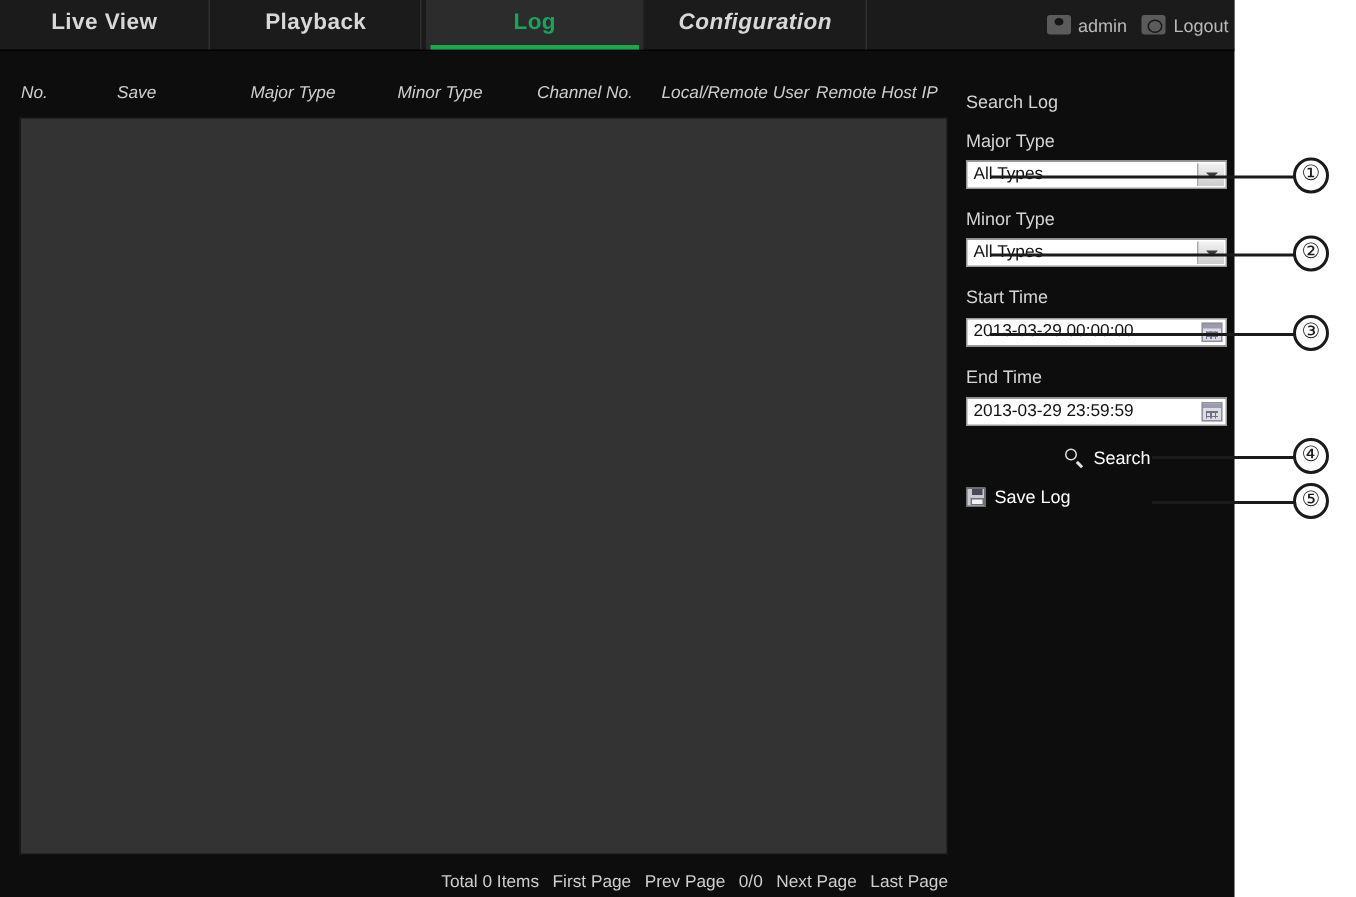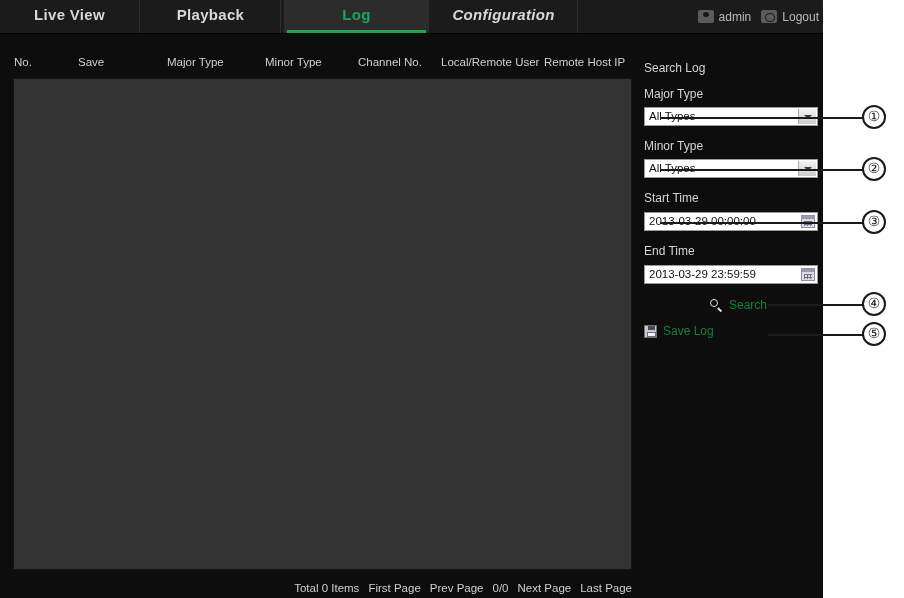--- a/index.html
+++ b/index.html
@@ -120,20 +120,21 @@
     top: 56px;
     width: 823px;
     height: 22px;
     color: #cfcfcf;
     font-size: 11.5px;
   }
   .colhead {
     position: absolute;
     top: 0;
     white-space: nowrap;
+    font-style: italic;
   }
 
   
   #tablearea {
     position: absolute;
     left: 13px;
     top: 78px;
     width: 619px;
     height: 492px;
     background: #333333;
@@ -239,21 +240,21 @@
       repeating-linear-gradient(to bottom, #6e6e85 0 1px, transparent 1px 3px);
   }
 
   
   .p-btn {
     position: absolute;
     display: flex;
     align-items: center;
     gap: 6px;
     font-size: 12px;
-    color: #15803d;
+    color: #ffffff;
     white-space: nowrap;
   }
   #btn-search { left: 70px; }
   #btn-savelog { left: 4px; }
 
   .ico-search {
     position: relative;
     width: 13px;
     height: 13px;
     flex: none;

